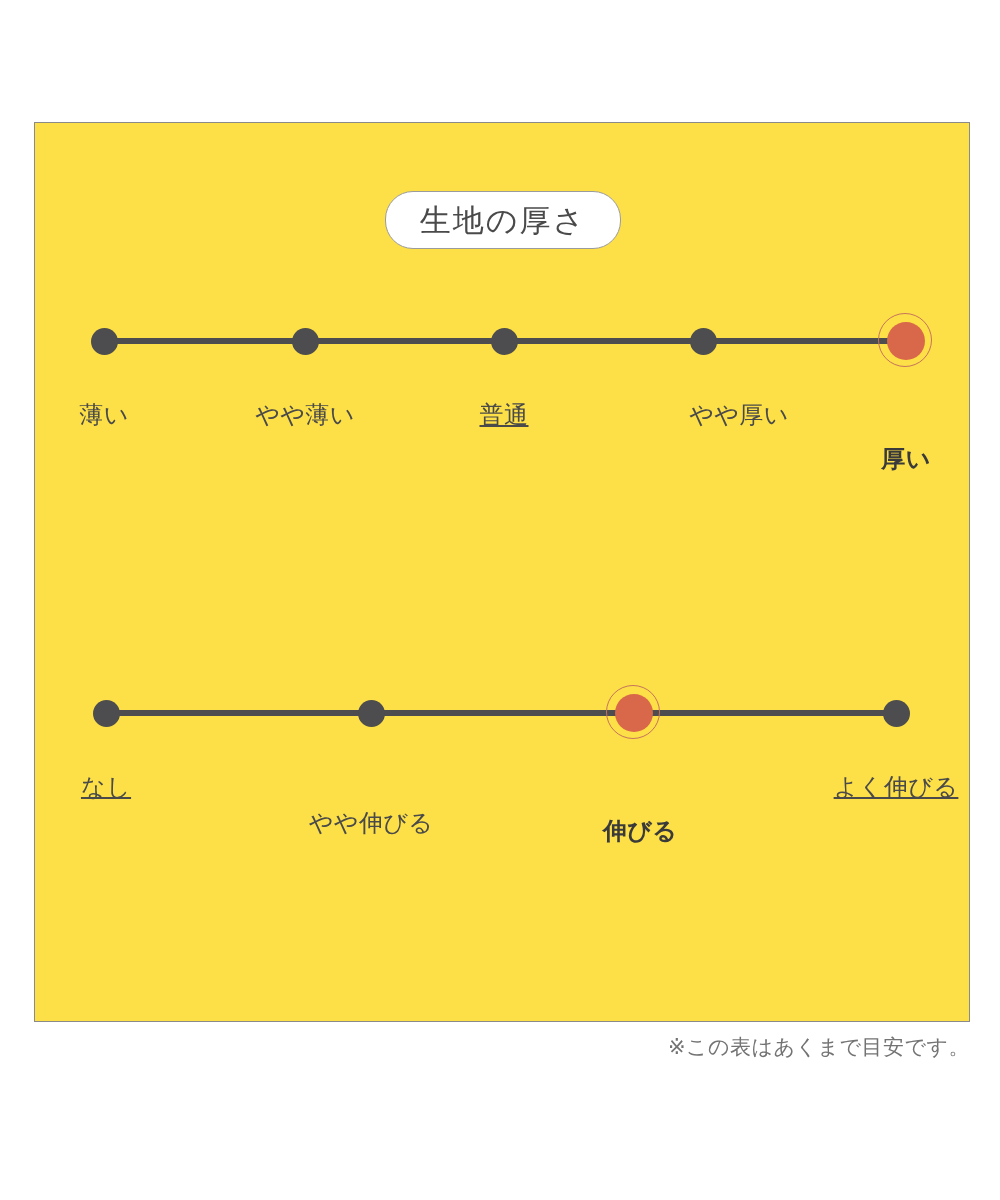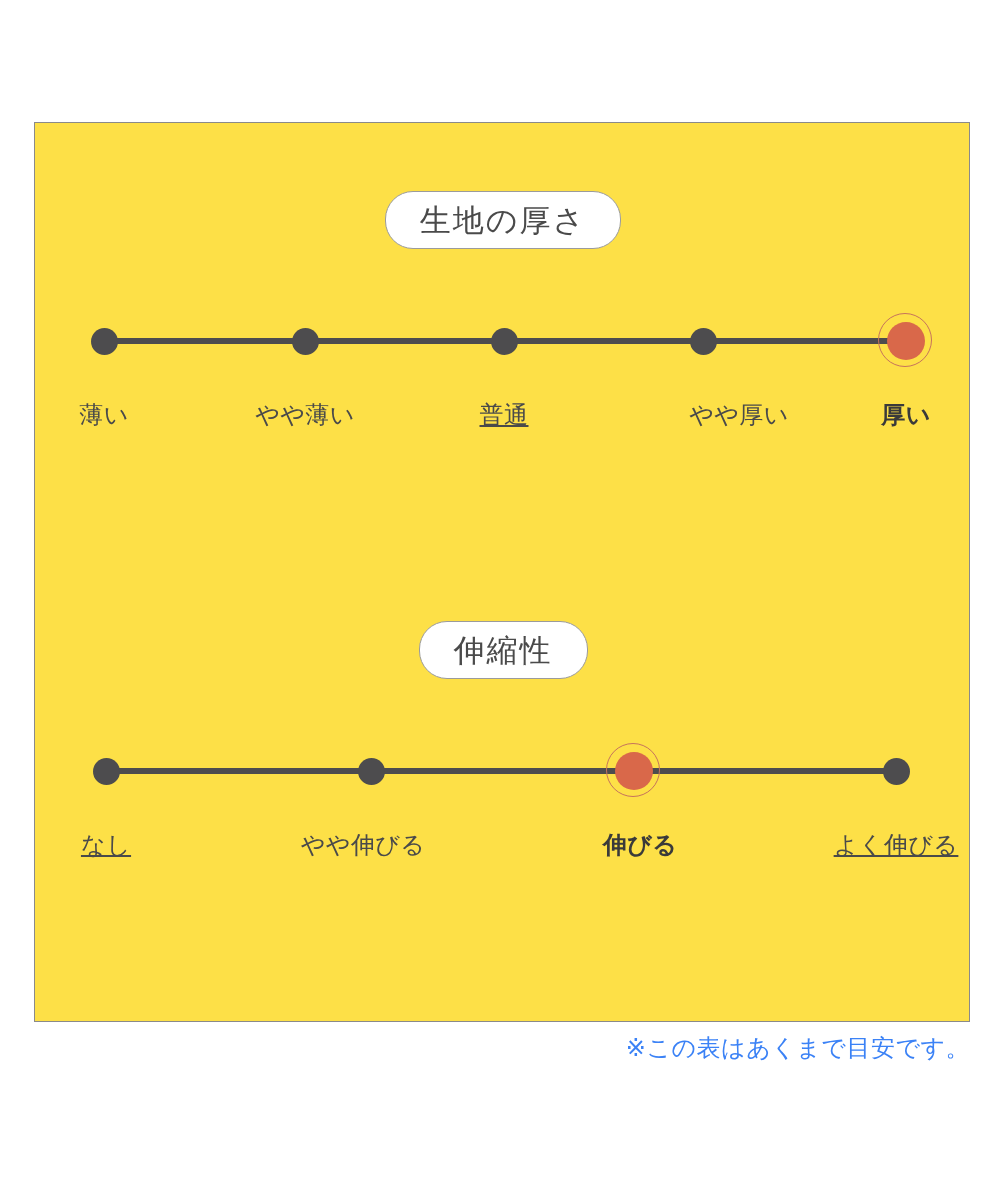--- a/index.html
+++ b/index.html
@@ -127,30 +127,31 @@
     transform: translateX(-50%);
     font-size: 24px;
     line-height: 44px;
     white-space: nowrap;
     color: #4a4a4a;
     letter-spacing: 0.5px;
   }
   .label.active {
     font-weight: bold;
     color: #3a3a3a;
+    margin-top: 44px;
   }
 
   
   .footnote {
     position: absolute;
     right: 30px;
     top: 1036px;
-    font-size: 24px;
+    font-size: 21px;
     line-height: 1;
-    color: #3b82f6;
+    color: #737373;
     letter-spacing: 0.5px;
     white-space: nowrap;
   }
 </style>
 </head>
 <body>
 
 <div class="page">
 
   <div class="frame">
@@ -175,35 +176,32 @@
         <span class="label" style="left:270px;">やや薄い</span>
         <span class="label" style="left:469px;text-decoration:underline;">普通</span>
         <span class="label" style="left:668px;margin-left:36px;">やや厚い</span>
         <span class="label active" style="left:871px;">厚い</span>
       </div>
 
     </div>
 
     <div class="section section-stretch">
 
-      <div class="pill-row">
-        <span class="pill">伸縮性</span>
-      </div>
 
       <div class="scale">
         <div class="track track-stretch"></div>
         <div class="dot" style="left:71px;"></div>
         <div class="dot" style="left:336px;"></div>
         <div class="dot active" style="left:599px;"></div>
         <div class="dot" style="left:861px;"></div>
       </div>
 
       <div class="labels">
         <span class="label" style="left:71px;text-decoration:underline;">なし</span>
-        <span class="label" style="left:328px;">やや伸びる</span>
+        <span class="label" style="left:336px;margin-top:36px;">やや伸びる</span>
         <span class="label active" style="left:605px;">伸びる</span>
         <span class="label" style="left:861px;text-decoration:underline;">よく伸びる</span>
       </div>
 
     </div>
 
   </div>
 
   <div class="footnote">※この表はあくまで目安です。</div>
 

